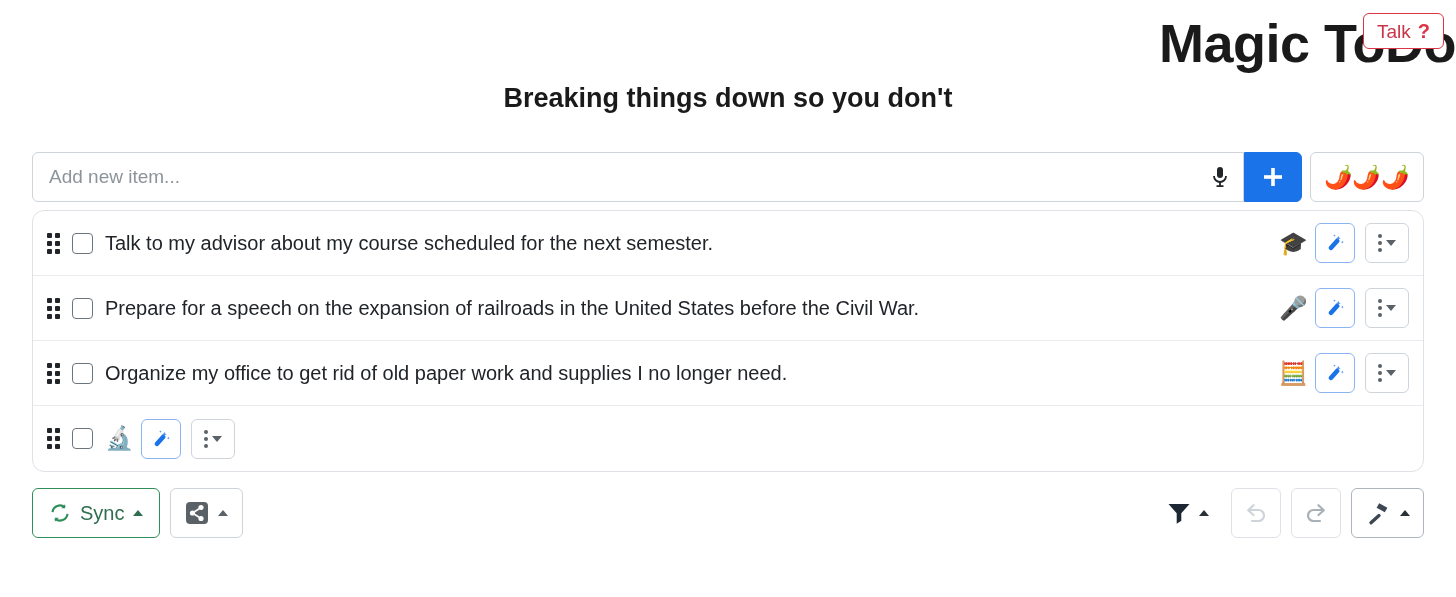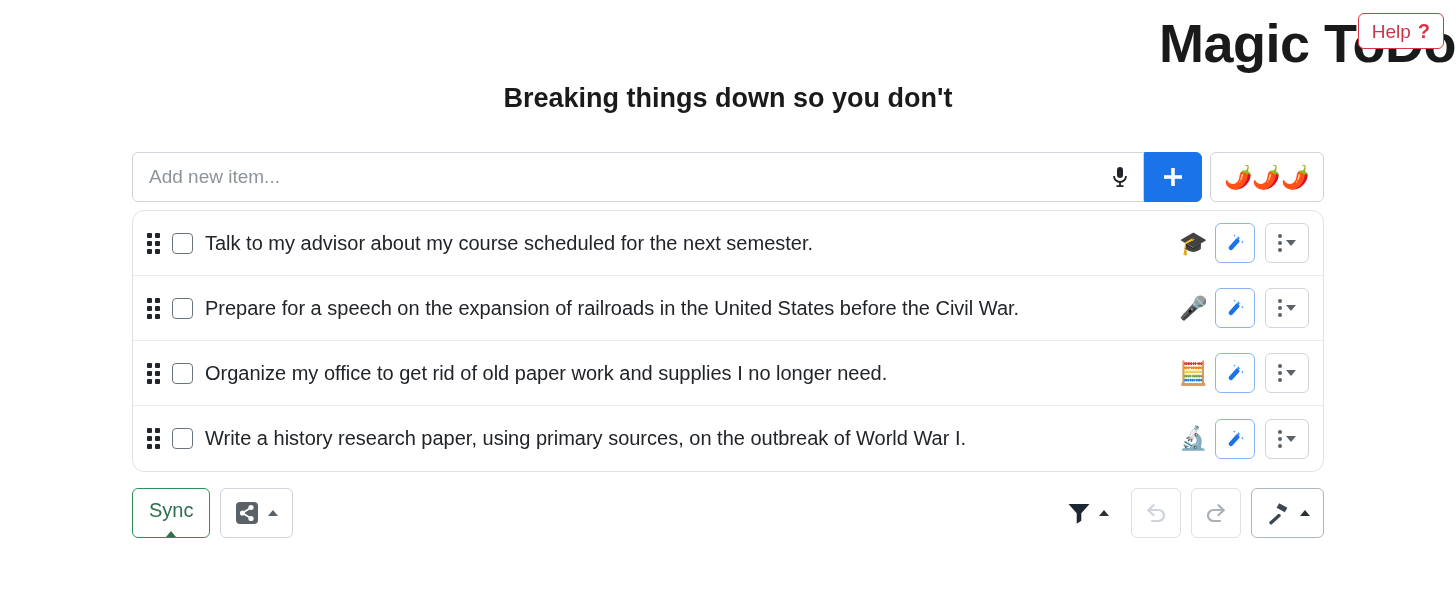--- a/index.html
+++ b/index.html
@@ -32,21 +32,21 @@
   .title {
     font-size: 54px; font-weight: bold; letter-spacing: -0.5px;
     margin: 0; line-height: 1.18; color: #1a1a1a; text-align: right;
   }
   .subtitle {
     font-size: 27px; font-weight: bold; margin: 6px 0 0;
     line-height: 1.2; color: #1a1a1a;
   }
 
   
-  .wrap { width: 1192px; margin: 16px auto; }
+  .wrap { width: 1392px; margin: 16px auto; }
 
   
   .addbar { display: flex; align-items: stretch; margin-top: 38px; height: 50px; }
   .input-group {
     flex: 1; display: flex; align-items: center;
     border: 1px solid #ced4da; border-radius: 6px 0 0 6px;
     background: #fff; overflow: hidden;
   }
   .new-input {
     flex: 1; border: 0; outline: none; background: transparent;
@@ -128,21 +128,21 @@
     width: 0; height: 0; border-left: 5px solid transparent;
     border-right: 5px solid transparent; border-bottom: 6px solid #2b3035;
   }
 
   
   .footer { display: flex; align-items: center; margin-top: 16px; height: 50px; }
   .sync-btn {
     display: flex; align-items: center; gap: 9px;
     height: 50px; padding: 0 16px;
     border: 1px solid #2f8f5b; border-radius: 6px; background: #fff;
-    color: #2f6f4f; font-size: 20px; cursor: pointer; flex-direction: column;
+    color: #2f6f4f; font-size: 20px; cursor: pointer;
   }
   .share-btn {
     margin-left: 10px; display: flex; align-items: center; gap: 9px;
     height: 50px; padding: 0 14px;
     border: 1px solid #ced4da; border-radius: 6px; background: #fff;
     cursor: pointer;
   }
   .footer-right { margin-left: auto; display: flex; align-items: center; gap: 10px; }
   .filter-wrap { display: flex; align-items: center; gap: 8px; margin-right: 12px; cursor: pointer; }
   .icon-btn {
@@ -152,21 +152,21 @@
   }
   .tools-btn {
     height: 50px; padding: 0 13px; border: 1px solid #adb5bd; border-radius: 6px;
     background: #fff; display: flex; align-items: center; gap: 9px; cursor: pointer;
   }
 </style>
 </head>
 <body>
 
 <div class="help-btn">
-  <span>Help</span>
+  <span>Talk</span>
   <span class="qmark">?</span>
 </div>
 
 <div class="header">
   <h1 class="title">Magic ToDo</h1>
   <div class="subtitle">Breaking things down so you don't</div>
 </div>
 
 <div class="wrap">
 
@@ -294,21 +294,20 @@
     <div class="row">
       <div class="drag">
         <i></i>
           <i></i>
           <i></i>
           <i></i>
           <i></i>
           <i></i>
       </div>
       <div class="cbox"></div>
-      <div class="task-text">Write a history research paper, using primary sources, on the outbreak of World War I.</div>
       <div class="row-icons">
         <span class="emoji">🔬</span>
         <div class="wand-btn">
           <svg width="22" height="22" viewBox="0 0 24 24" aria-hidden="true">
             <rect x="8.5" y="6" width="5" height="15" rx="2.2" transform="rotate(42 11 13.5)" fill="#1a73e8"></rect>
             <path d="M15.6 4.2l.7 1.9 1.9.7-1.9.7-.7 1.9-.7-1.9-1.9-.7 1.9-.7z" fill="#4a90f0"></path>
             <path d="M20 9.3l.45 1.2 1.2.45-1.2.45-.45 1.2-.45-1.2-1.2-.45 1.2-.45z" fill="#4a90f0"></path>
             <path d="M11.4 2.6l.4 1.05 1.05.4-1.05.4-.4 1.05-.4-1.05-1.05-.4 1.05-.4z" fill="#4a90f0"></path>
           </svg>
         </div>

